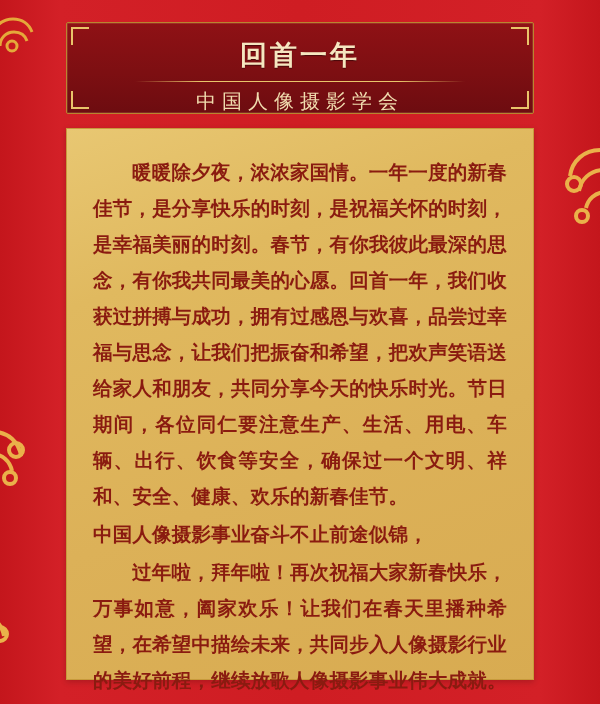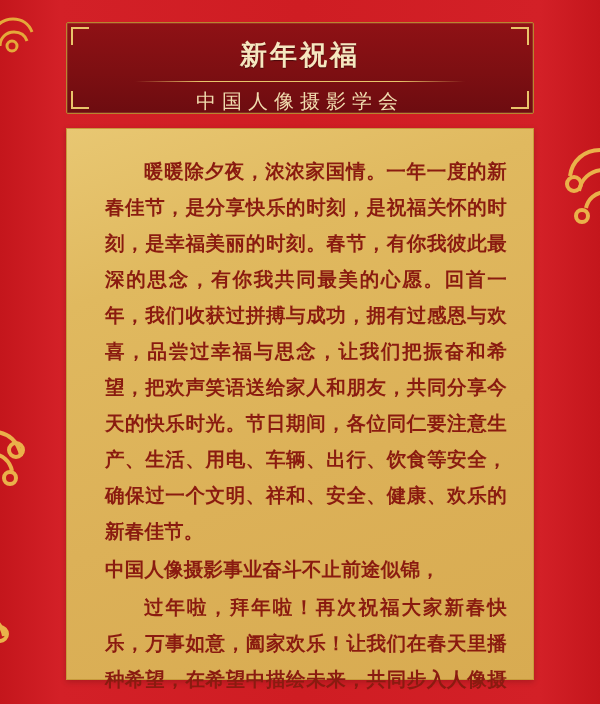--- a/index.html
+++ b/index.html
@@ -85,26 +85,26 @@
     width: 468px;
     height: 552px;
     background: linear-gradient(160deg, #e8c772 0%, #e0b95f 25%, #dcb158 60%, #d8ab51 100%);
     border: 1px solid #c79a3c;
     box-sizing: border-box;
     padding: 26px 26px 10px 26px;
     box-shadow: 0 2px 6px rgba(0,0,0,0.18);
   }
   .para {
     color: #8a1b10;
-    font-family: Liberation Mono, monospace;
+    font-family: Liberation Serif, serif;
     font-size: 19.5px;
     line-height: 36px;
     text-align: justify;
     text-justify: inter-ideograph;
-    margin: 0 0 2px 12px;
+    margin: 0 0 2px 0;
     font-weight: bold;
     letter-spacing: 0.2px;
   }
   .indent { text-indent: 2em; }
   .closing {
     margin-top: 2px;
   }
 </style>
 </head>
 <body>
@@ -145,21 +145,21 @@
       <path d="M6 46c8 1 14 7 15 15" fill="none" stroke="#eab14a" stroke-width="4"></path>
     </svg>
   </div>
 
   <div class="banner">
     <span class="banner-corner bc-tl"></span>
     <span class="banner-corner bc-tr"></span>
     <span class="banner-corner bc-bl"></span>
     <span class="banner-corner bc-br"></span>
 
-    <div class="banner-title">新年祝福</div>
+    <div class="banner-title">回首一年</div>
     <div class="banner-rule"></div>
     <div class="banner-sub">中国人像摄影学会</div>
   </div>
 
   <div class="card">
     <p class="para indent">暖暖除夕夜，浓浓家国情。一年一度的新春佳节，是分享快乐的时刻，是祝福关怀的时刻，是幸福美丽的时刻。春节，有你我彼此最深的思念，有你我共同最美的心愿。回首一年，我们收获过拼搏与成功，拥有过感恩与欢喜，品尝过幸福与思念，让我们把振奋和希望，把欢声笑语送给家人和朋友，共同分享今天的快乐时光。节日期间，各位同仁要注意生产、生活、用电、车辆、出行、饮食等安全，确保过一个文明、祥和、安全、健康、欢乐的新春佳节。</p>
     <p class="para closing">中国人像摄影事业奋斗不止前途似锦，</p>
     <p class="para indent">过年啦，拜年啦！再次祝福大家新春快乐，万事如意，阖家欢乐！让我们在春天里播种希望，在希望中描绘未来，共同步入人像摄影行业的美好前程，继续放歌人像摄影事业伟大成就。</p>
     <p class="para">中国人像摄影人初心不变坚强伟大！</p>
   </div>

